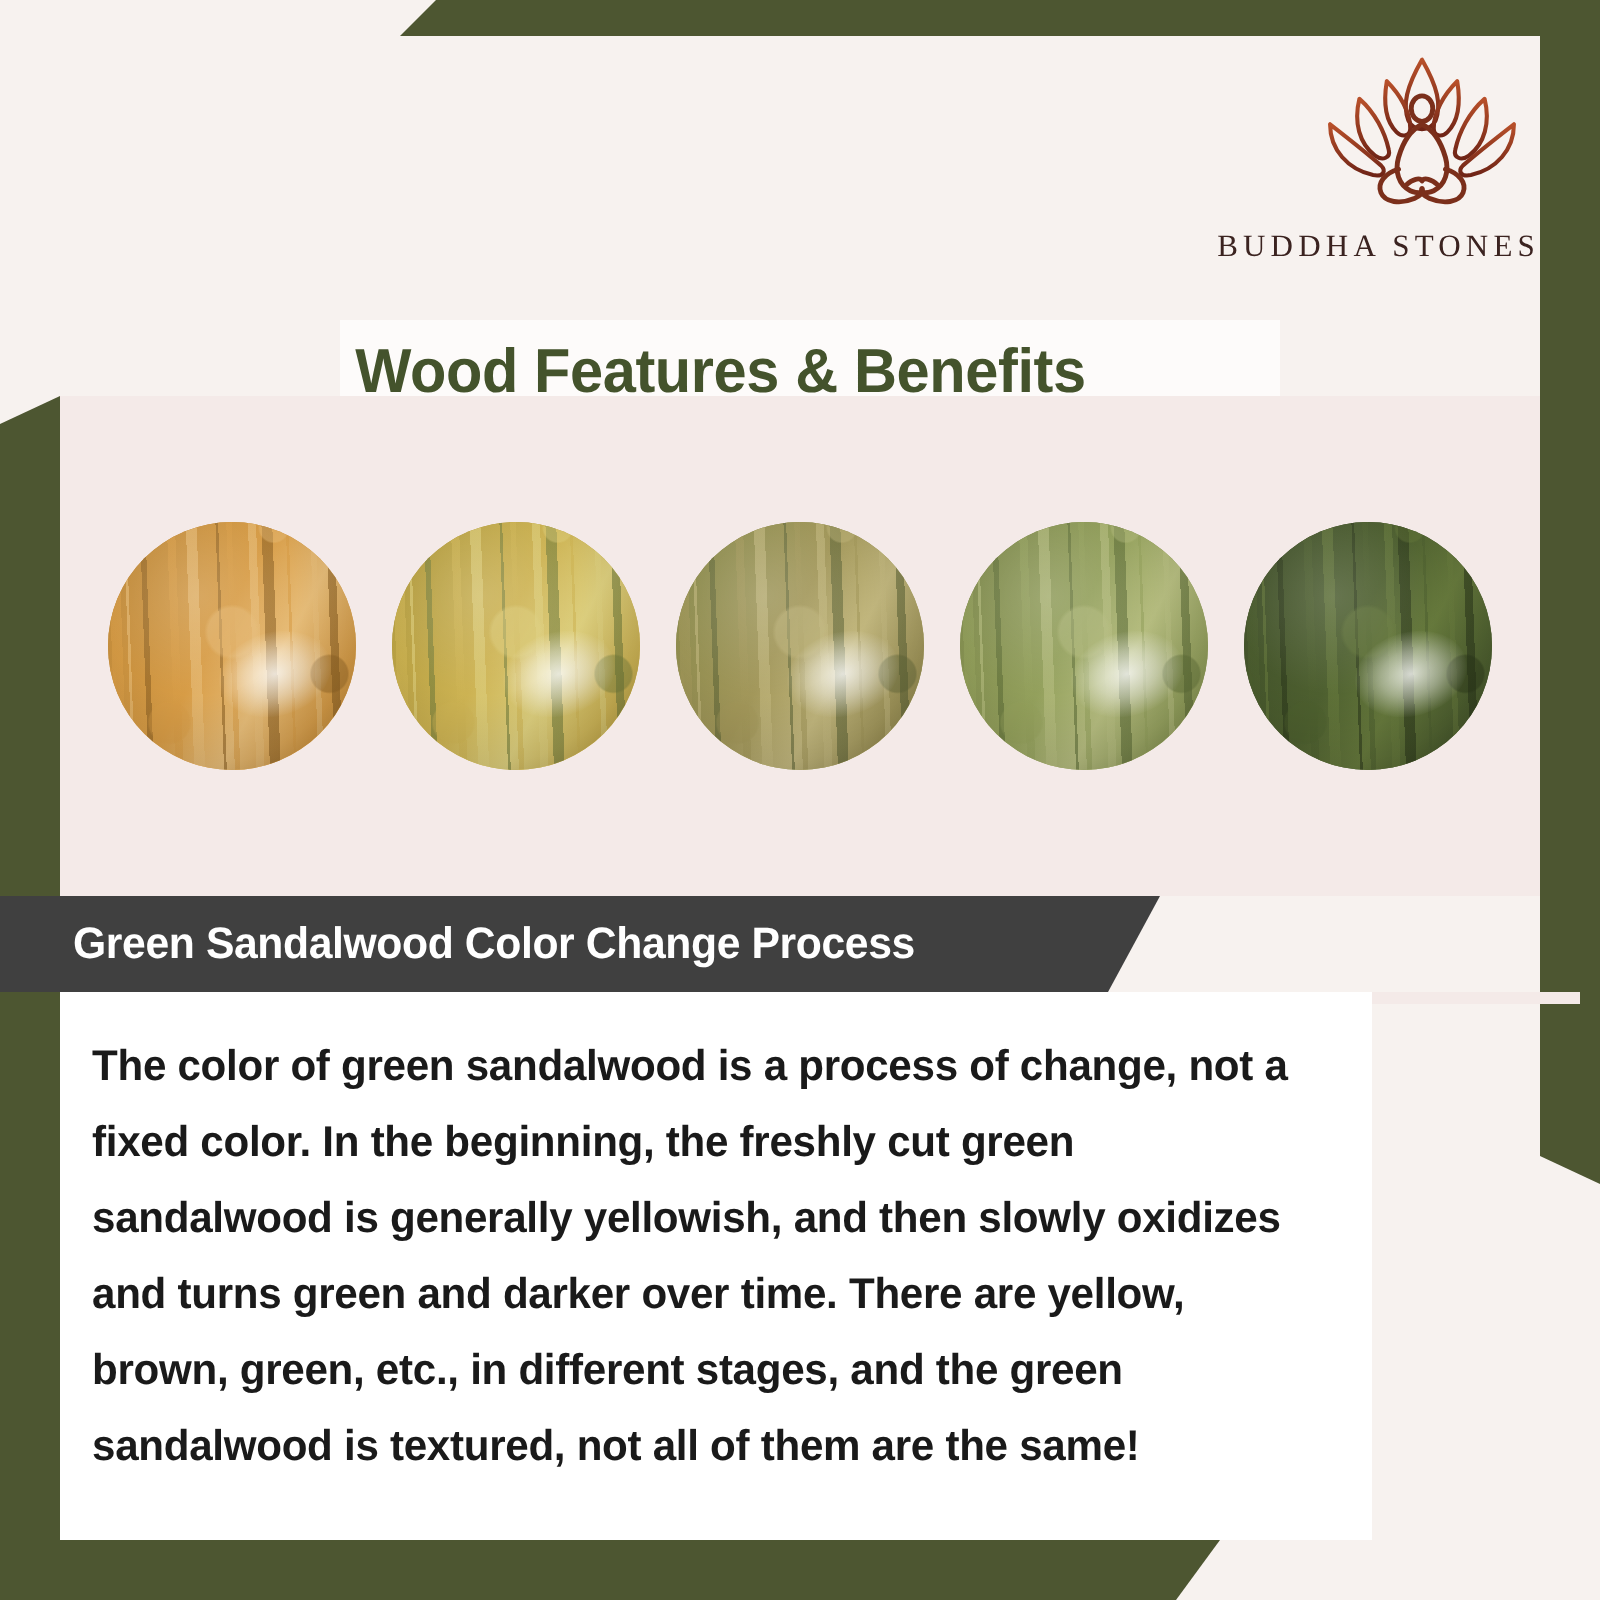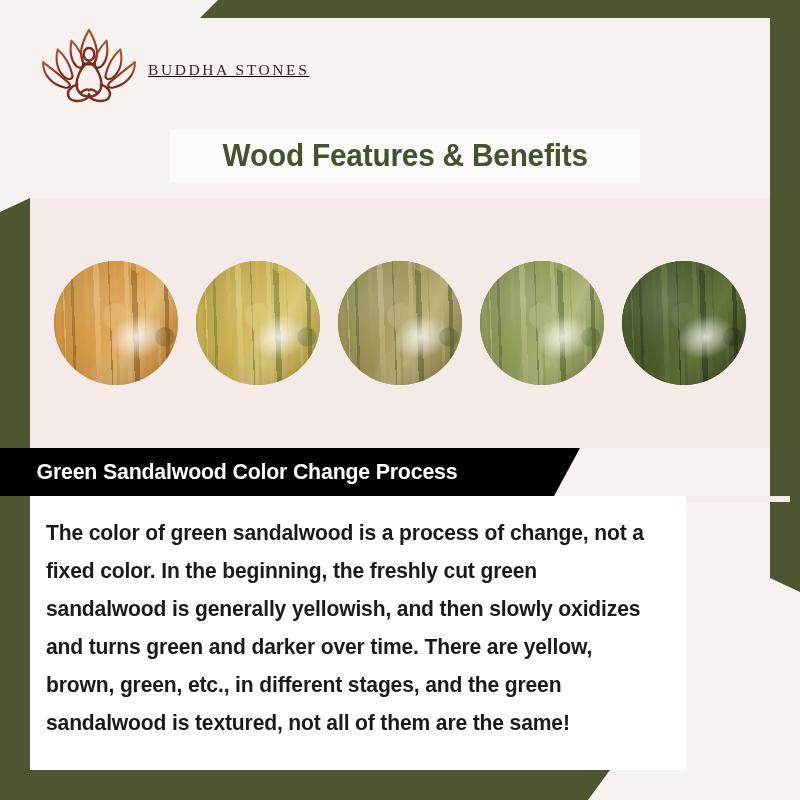--- a/index.html
+++ b/index.html
@@ -69,49 +69,47 @@
     height: 180px;
     background: #f7f2ef;
   }
 
   .logo-wrap {
     position: absolute;
     left: 0;
     right: 0;
     top: 6px;
     display: flex;
-    flex-direction: row;
-    align-items: center;
-    text-decoration: underline;
+    flex-direction: column;
+    align-items: flex-end;
   }
   .logo-mark {
     width: 118px;
     height: 88px;
     display: block;
   }
   .brand-name {
     margin-top: 3px;
     font-family: "Liberation Serif", serif;
     font-size: 15.5px;
     letter-spacing: 2.6px;
     color: #3b2320;
     font-weight: 400;
   }
 
   
   .title-plaque {
     position: absolute;
     left: 170px;
-    top: 130px;
+    top: 160px;
     width: 470px;
     height: 52px;
     background: #fdfbfa;
     display: flex;
     align-items: center;
-    justify-content: center;
   }
   .title-plaque .title-text {
     font-family: "Liberation Sans", sans-serif;
     font-weight: bold;
     font-size: 31px;
     color: #44532c;
     letter-spacing: -0.2px;
     white-space: nowrap;
     transform: scaleX(0.96);
   }
@@ -174,21 +172,21 @@
                 rgba(0,0,0,0.30) 100%);
   }
 
   
   .section-banner {
     position: absolute;
     left: 0;
     top: 448px;
     width: 580px;
     height: 48px;
-    background: #000000;
+    background: #404040;
     clip-path: polygon(0 0, 100% 0, calc(100% - 26px) 100%, 0 100%);
     display: flex;
     align-items: center;
   }
   .section-banner .section-title {
     margin-left: 30px;
     color: #ffffff;
     font-size: 22px;
     font-weight: bold;
     letter-spacing: -0.2px;

